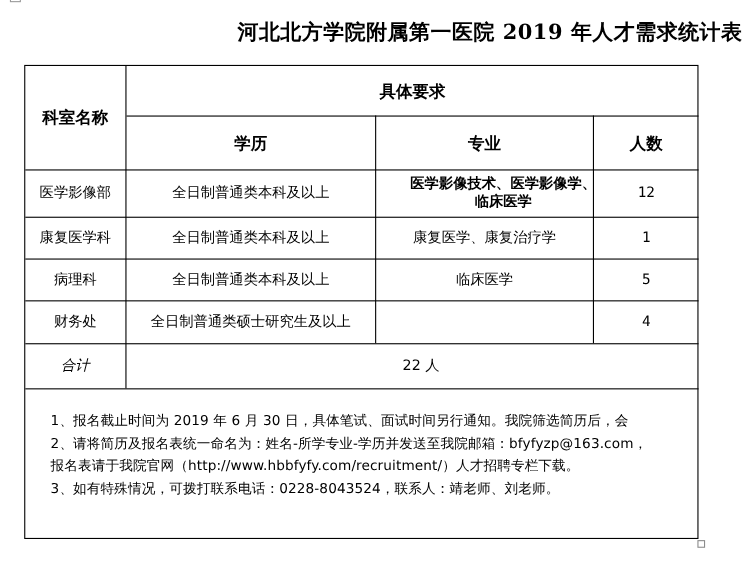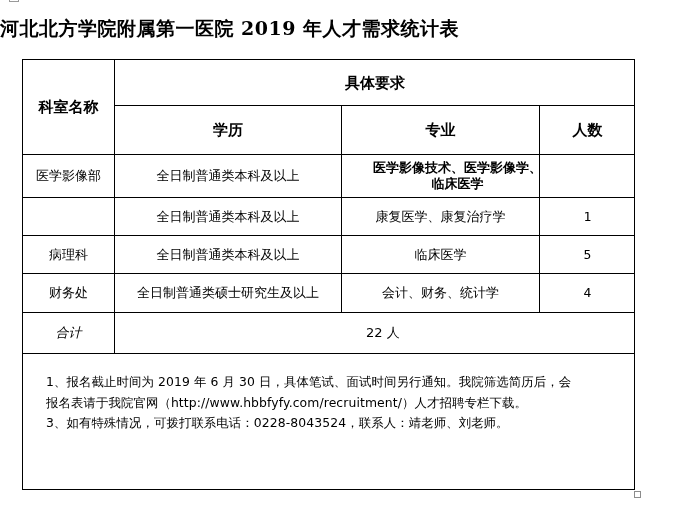--- a/index.html
+++ b/index.html
@@ -32,21 +32,21 @@
       top: 2px;
       width: 2px;
       height: 3px;
       background: #6a7fbf;
     }
     .title {
       position: absolute;
       left: 0;
       top: 16px;
       width: 675px;
-      text-align: left;
+      text-align: right;
       font-family: "DejaVu Serif", "Liberation Serif", serif;
       font-size: 19px;
       font-weight: bold;
       letter-spacing: 0.5px;
       white-space: nowrap;
     }
     .grid {
       position: absolute;
       left: 22px;
       top: 59px;
@@ -130,38 +130,40 @@
   <div class="cell hdr" style="left:92px; top:46px; width:226px; height:48px;">学历</div>
   <div class="cell hdr" style="left:319px; top:46px; width:197px; height:48px;">专业</div>
   <div class="cell hdr" style="left:517px; top:46px; width:95px; height:48px;">人数</div>
 
   <div class="cell" style="left:0; top:95px; width:91px; height:42px;">医学影像部</div>
   <div class="cell" style="left:92px; top:95px; width:226px; height:42px;">全日制普通类本科及以上</div>
   <div class="cell" style="left:336px; top:95px; width:197px; height:42px; flex-direction:column;font-weight:bold;">
     <span>医学影像技术、医学影像学、</span>
     <span>临床医学</span>
   </div>
+  <div class="cell num" style="left:517px; top:95px; width:95px; height:42px;">12</div>
 
+  <div class="cell" style="left:0; top:138px; width:91px; height:37px;">康复医学科</div>
   <div class="cell" style="left:92px; top:138px; width:226px; height:37px;">全日制普通类本科及以上</div>
   <div class="cell" style="left:319px; top:138px; width:197px; height:37px;">康复医学、康复治疗学</div>
   <div class="cell num" style="left:517px; top:138px; width:95px; height:37px;">1</div>
 
   <div class="cell" style="left:0; top:176px; width:91px; height:37px;">病理科</div>
   <div class="cell" style="left:92px; top:176px; width:226px; height:37px;">全日制普通类本科及以上</div>
   <div class="cell" style="left:319px; top:176px; width:197px; height:37px;">临床医学</div>
   <div class="cell num" style="left:517px; top:176px; width:95px; height:37px;">5</div>
 
   <div class="cell" style="left:0; top:214px; width:91px; height:38px;">财务处</div>
   <div class="cell" style="left:92px; top:214px; width:226px; height:38px;">全日制普通类硕士研究生及以上</div>
-  <div class="cell" style="left:319px; top:214px; width:197px; height:38px;">会计、财务、统计学</div>
   <div class="cell num" style="left:517px; top:214px; width:95px; height:38px;">4</div>
 
   <div class="cell" style="left:0; top:253px; width:91px; height:40px;font-style:italic;">合计</div>
   <div class="cell" style="left:92px; top:253px; width:520px; height:40px; justify-content:flex-start; padding-left:251px;">22 人</div>
 </div>
 
 <div class="notes">
   <p>1、报名截止时间为 2019 年 6 月 30 日，具体笔试、面试时间另行通知。我院筛选简历后，会</p>
+  <p>2、请将简历及报名表统一命名为：姓名-所学专业-学历并发送至我院邮箱：bfyfyzp@163.com，</p>
   <p>报名表请于我院官网（http://www.hbbfyfy.com/recruitment/）人才招聘专栏下载。</p>
   <p>3、如有特殊情况，可拨打联系电话：0228-8043524，联系人：靖老师、刘老师。</p>
 </div>
 
 <div class="resize-handle"></div>
 
 </body></html>

